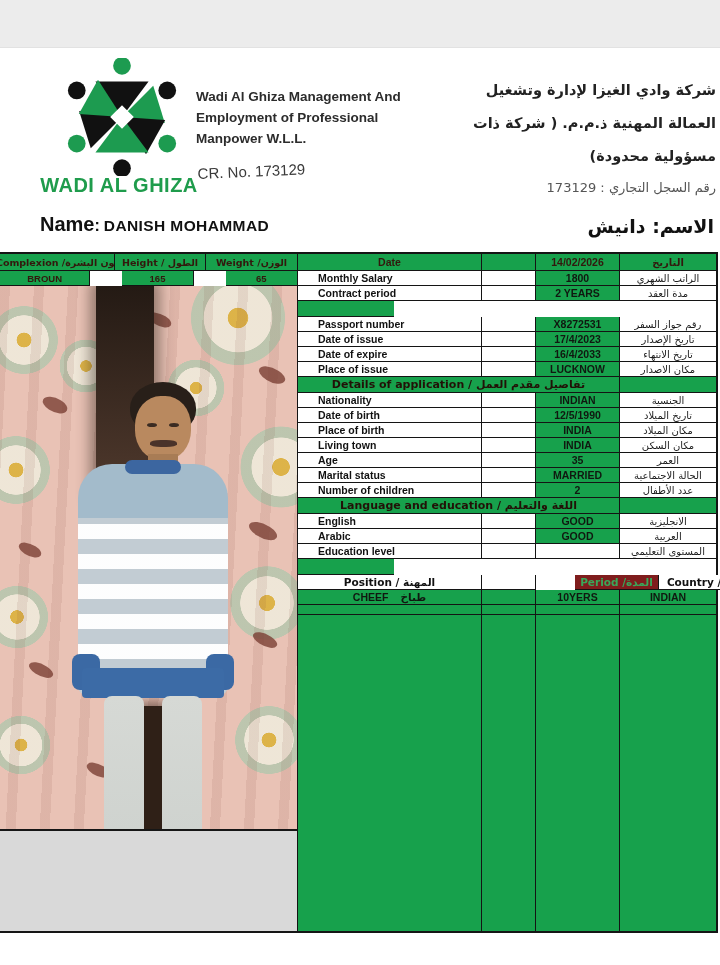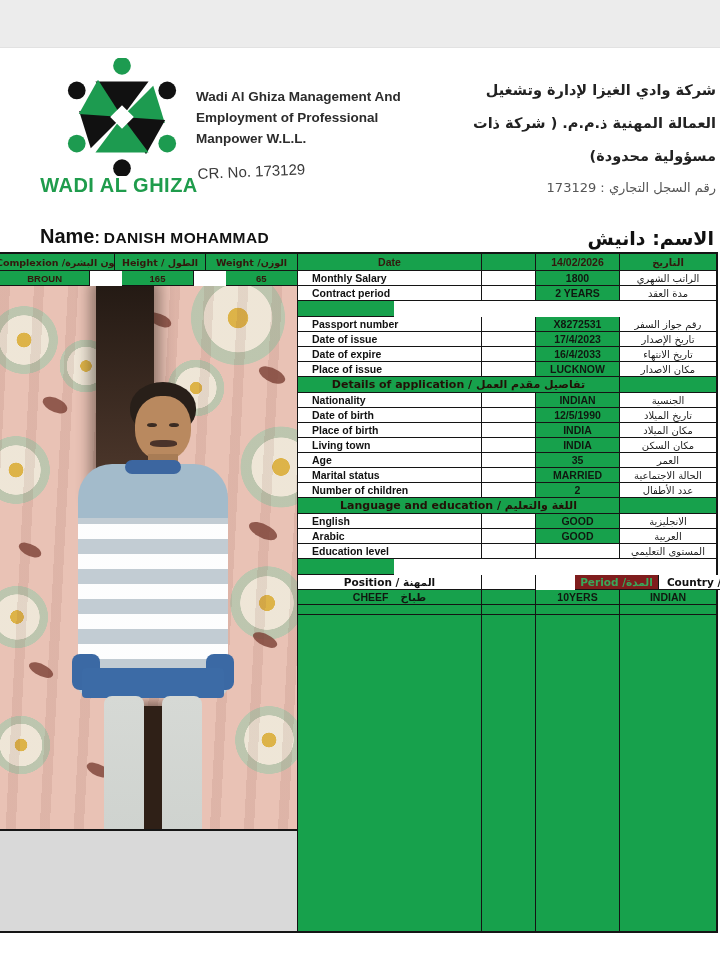--- a/index.html
+++ b/index.html
@@ -11,21 +11,21 @@
 
   
   .logo-wrap { position:absolute; left:62px; top:58px; width:120px; height:118px; }
   .logo-word { position:absolute; left:28px; top:174px; width:182px; text-align:center; font-size:20px; font-weight:bold; color:#1f9c4c; letter-spacing:.5px; }
   .company-en { position:absolute; left:196px; top:86px; width:212px; font-size:13.5px; font-weight:bold; color:#2c2c2c; line-height:21px; }
   .cr-en { position:absolute; left:198px; top:165px; font-size:15px; color:#3a3a3a; transform:rotate(-2.5deg); transform-origin:left bottom; }
   .company-ar { position:absolute; left:440px; top:74px; width:276px; direction:rtl; text-align:right; font-size:14.5px; font-weight:bold; color:#222; line-height:33px; font-family:"DejaVu Sans",sans-serif; }
   .cr-ar { position:absolute; left:440px; top:180px; width:276px; direction:rtl; text-align:right; font-size:13px; color:#555; font-family:"DejaVu Sans",sans-serif; }
 
   
-  .name-row { position:absolute; left:40px; top:225px; width:676px; height:28px; }
+  .name-row { position:absolute; left:40px; top:213px; width:676px; height:28px; }
   .name-label { font-size:20px; font-weight:bold; color:#111; }
   .name-sep { font-size:16px; font-weight:bold; color:#111; margin-right:4px; }
   .name-value { font-size:15.5px; font-weight:bold; color:#111; letter-spacing:.4px; }
   .name-ar { position:absolute; right:2px; top:2px; direction:rtl; font-size:19px; font-weight:bold; color:#111; font-family:"DejaVu Sans",sans-serif; }
 
   
   .doc-table { position:absolute; left:0; top:252px; width:718px; height:681px; border:2px solid #151515; border-left:none; display:flex; background:#fff; }
   .leftcol { width:298px; display:flex; flex-direction:column; }
   .rightcol { flex:1; display:flex; flex-direction:column; }
 
@@ -39,21 +39,21 @@
 
   .c { border-right:1px solid #141414; border-bottom:1px solid #141414; display:flex; align-items:center; justify-content:center; font-size:10.5px; font-weight:bold; color:#111; overflow:hidden; white-space:nowrap; }
   .c1 { width:115px; } .c2 { width:91px; } .c3 { width:92px; }
   .c4 { width:184px; } .c5 { width:54px; } .c6 { width:84px; }
   .c7 { width:96px; border-right:none; }
   .cmerge { width:322px; }
 
   .green { background:#17a14c; }
   .white { background:#fff; }
   .hdr-txt { color:#33180d; font-size:9.5px; }
-  .label-cell { justify-content:flex-start; padding-left:14px; background:#fff; }
+  .label-cell { justify-content:flex-start; padding-left:20px; background:#fff; }
   .ar-cell { font-family:"DejaVu Sans",sans-serif; direction:rtl; font-weight:normal; font-size:10px; background:#fff; color:#1c1c1c; }
   .sect-cell { font-size:11px; color:#221107; }
   .sect-cell .ar-bit, .mixed-ar { font-family:"DejaVu Sans",sans-serif; }
   .center-bold { background:#fff; font-size:10.5px; font-family:"DejaVu Sans",sans-serif; }
   .period-header { background:#7f1d1d; color:#3aa85a; font-size:10.5px; font-family:"DejaVu Sans",sans-serif;margin-left:39px; }
   .value-cell { color:#101810; }
   .tall-cell { border-bottom:none; }
 
   
   .gray-panel { flex:1; background:#d9d9d9; border-right:1px solid #141414; }

